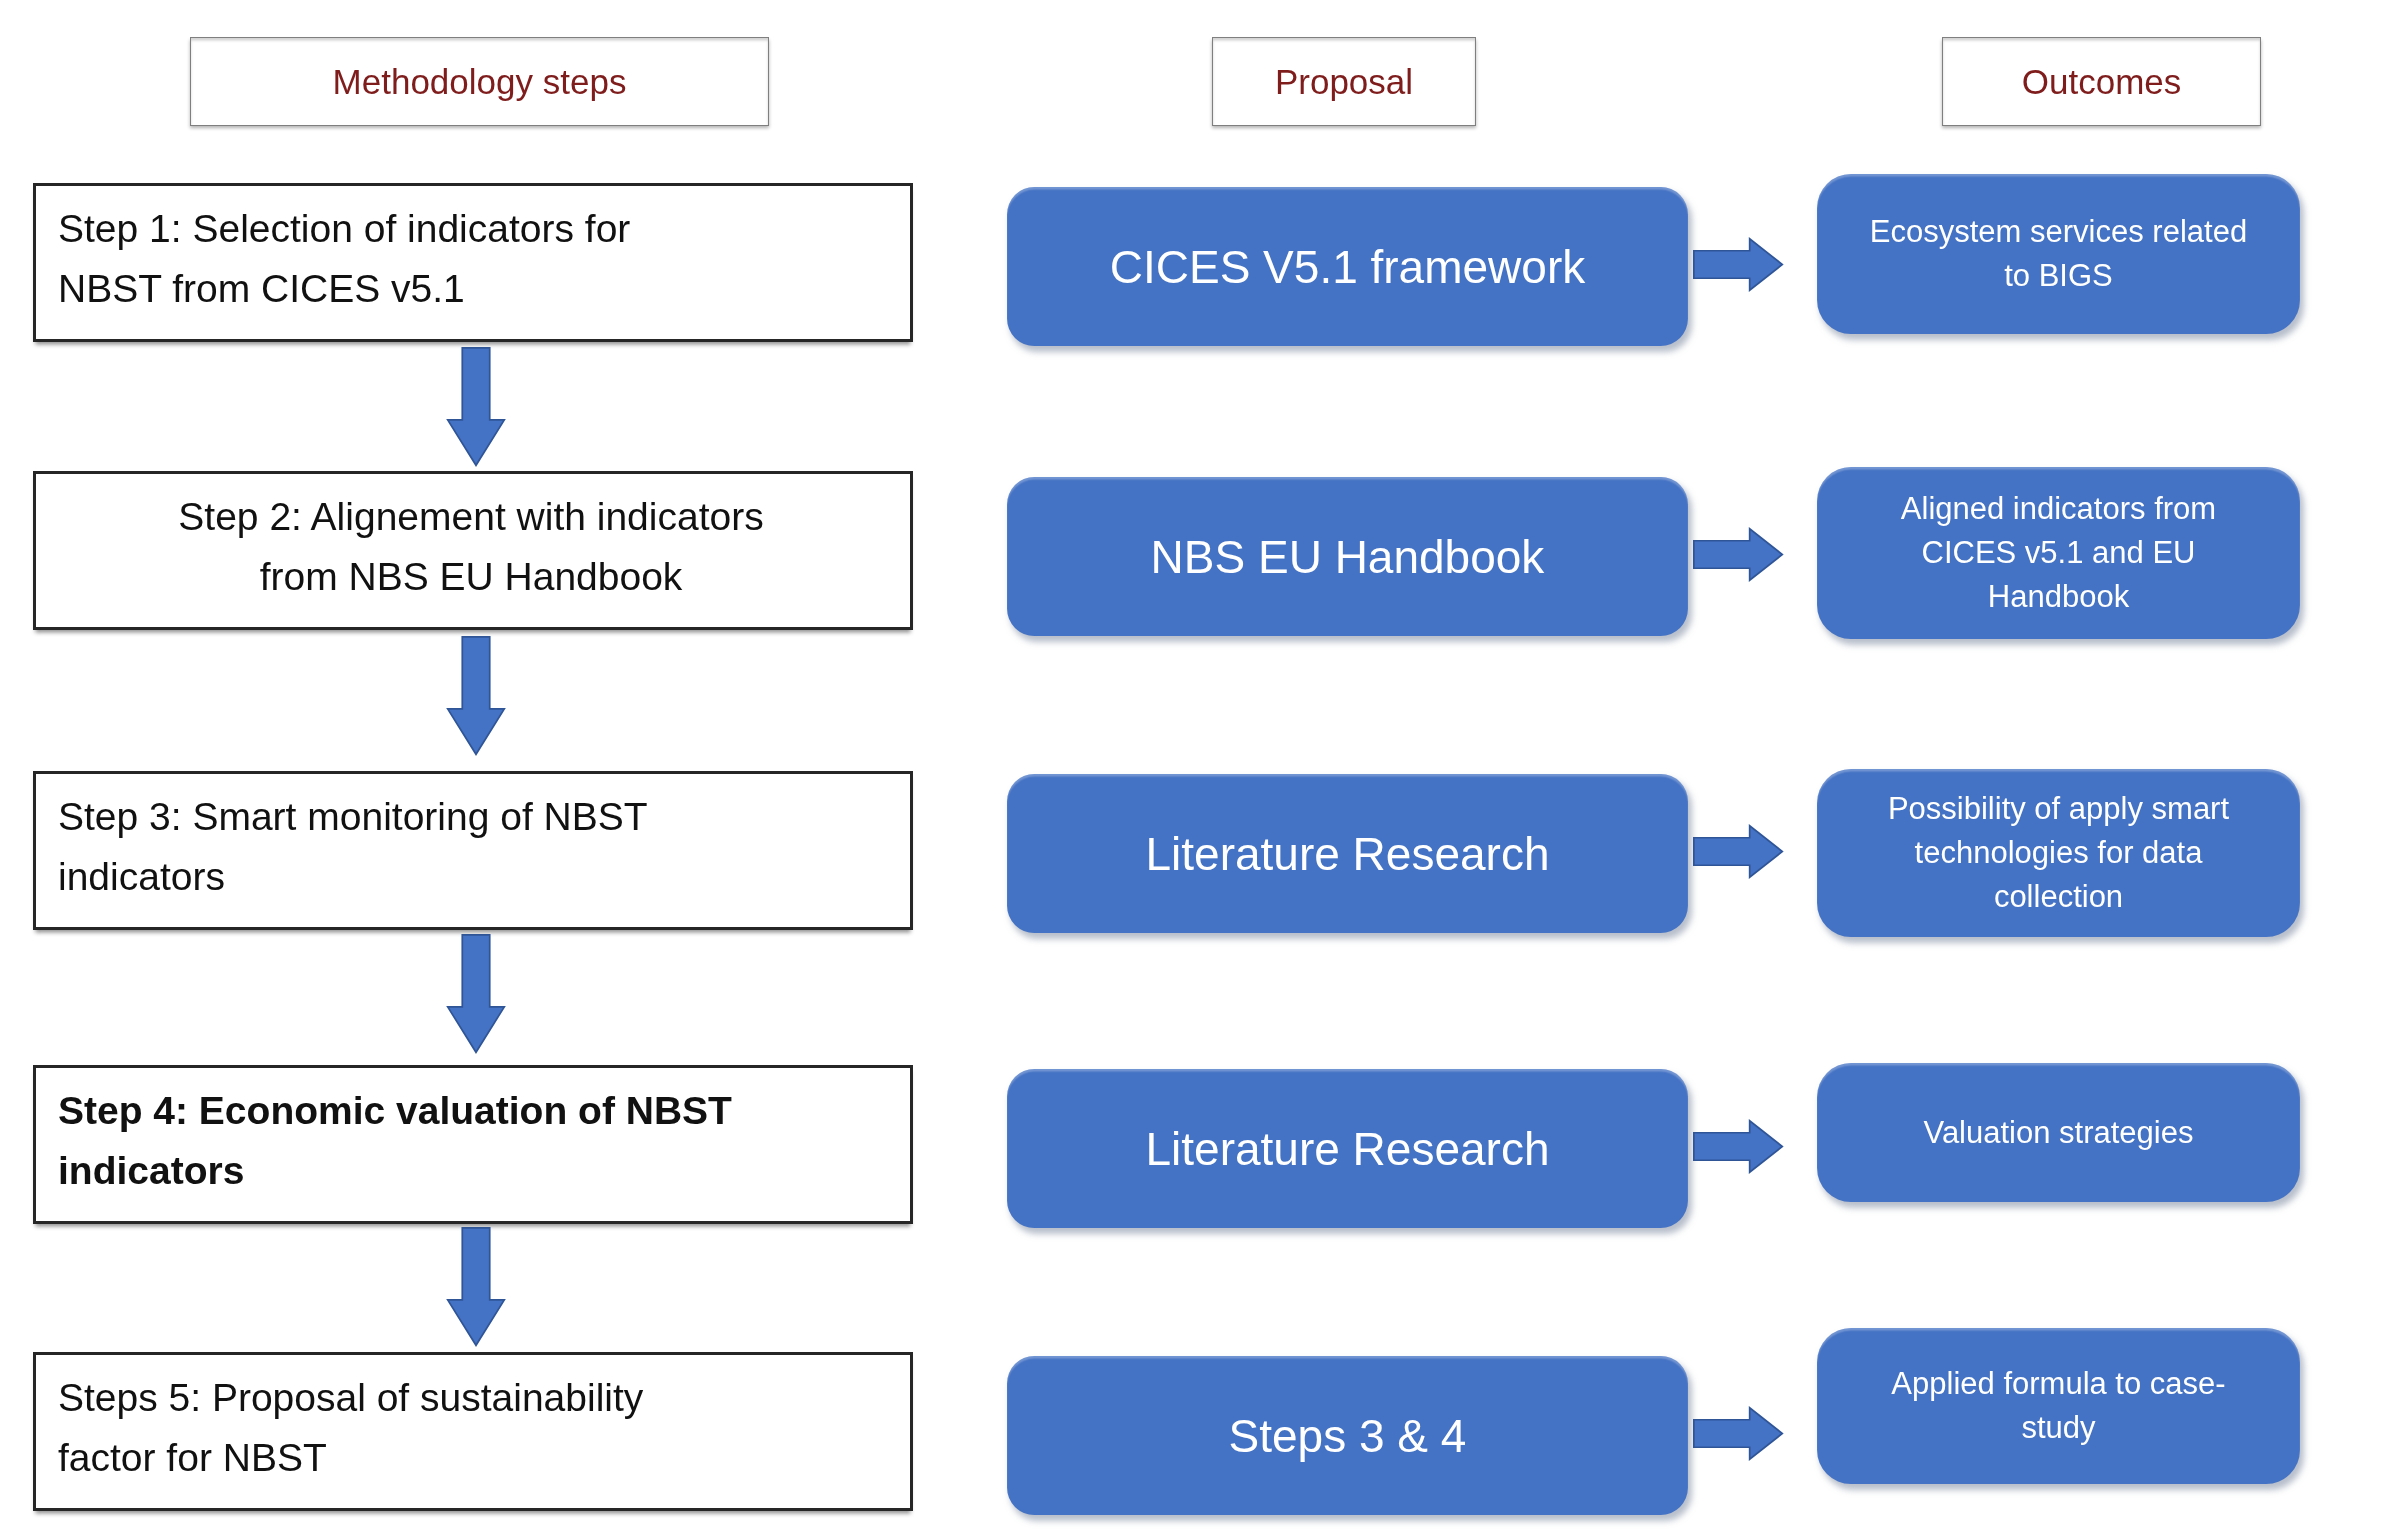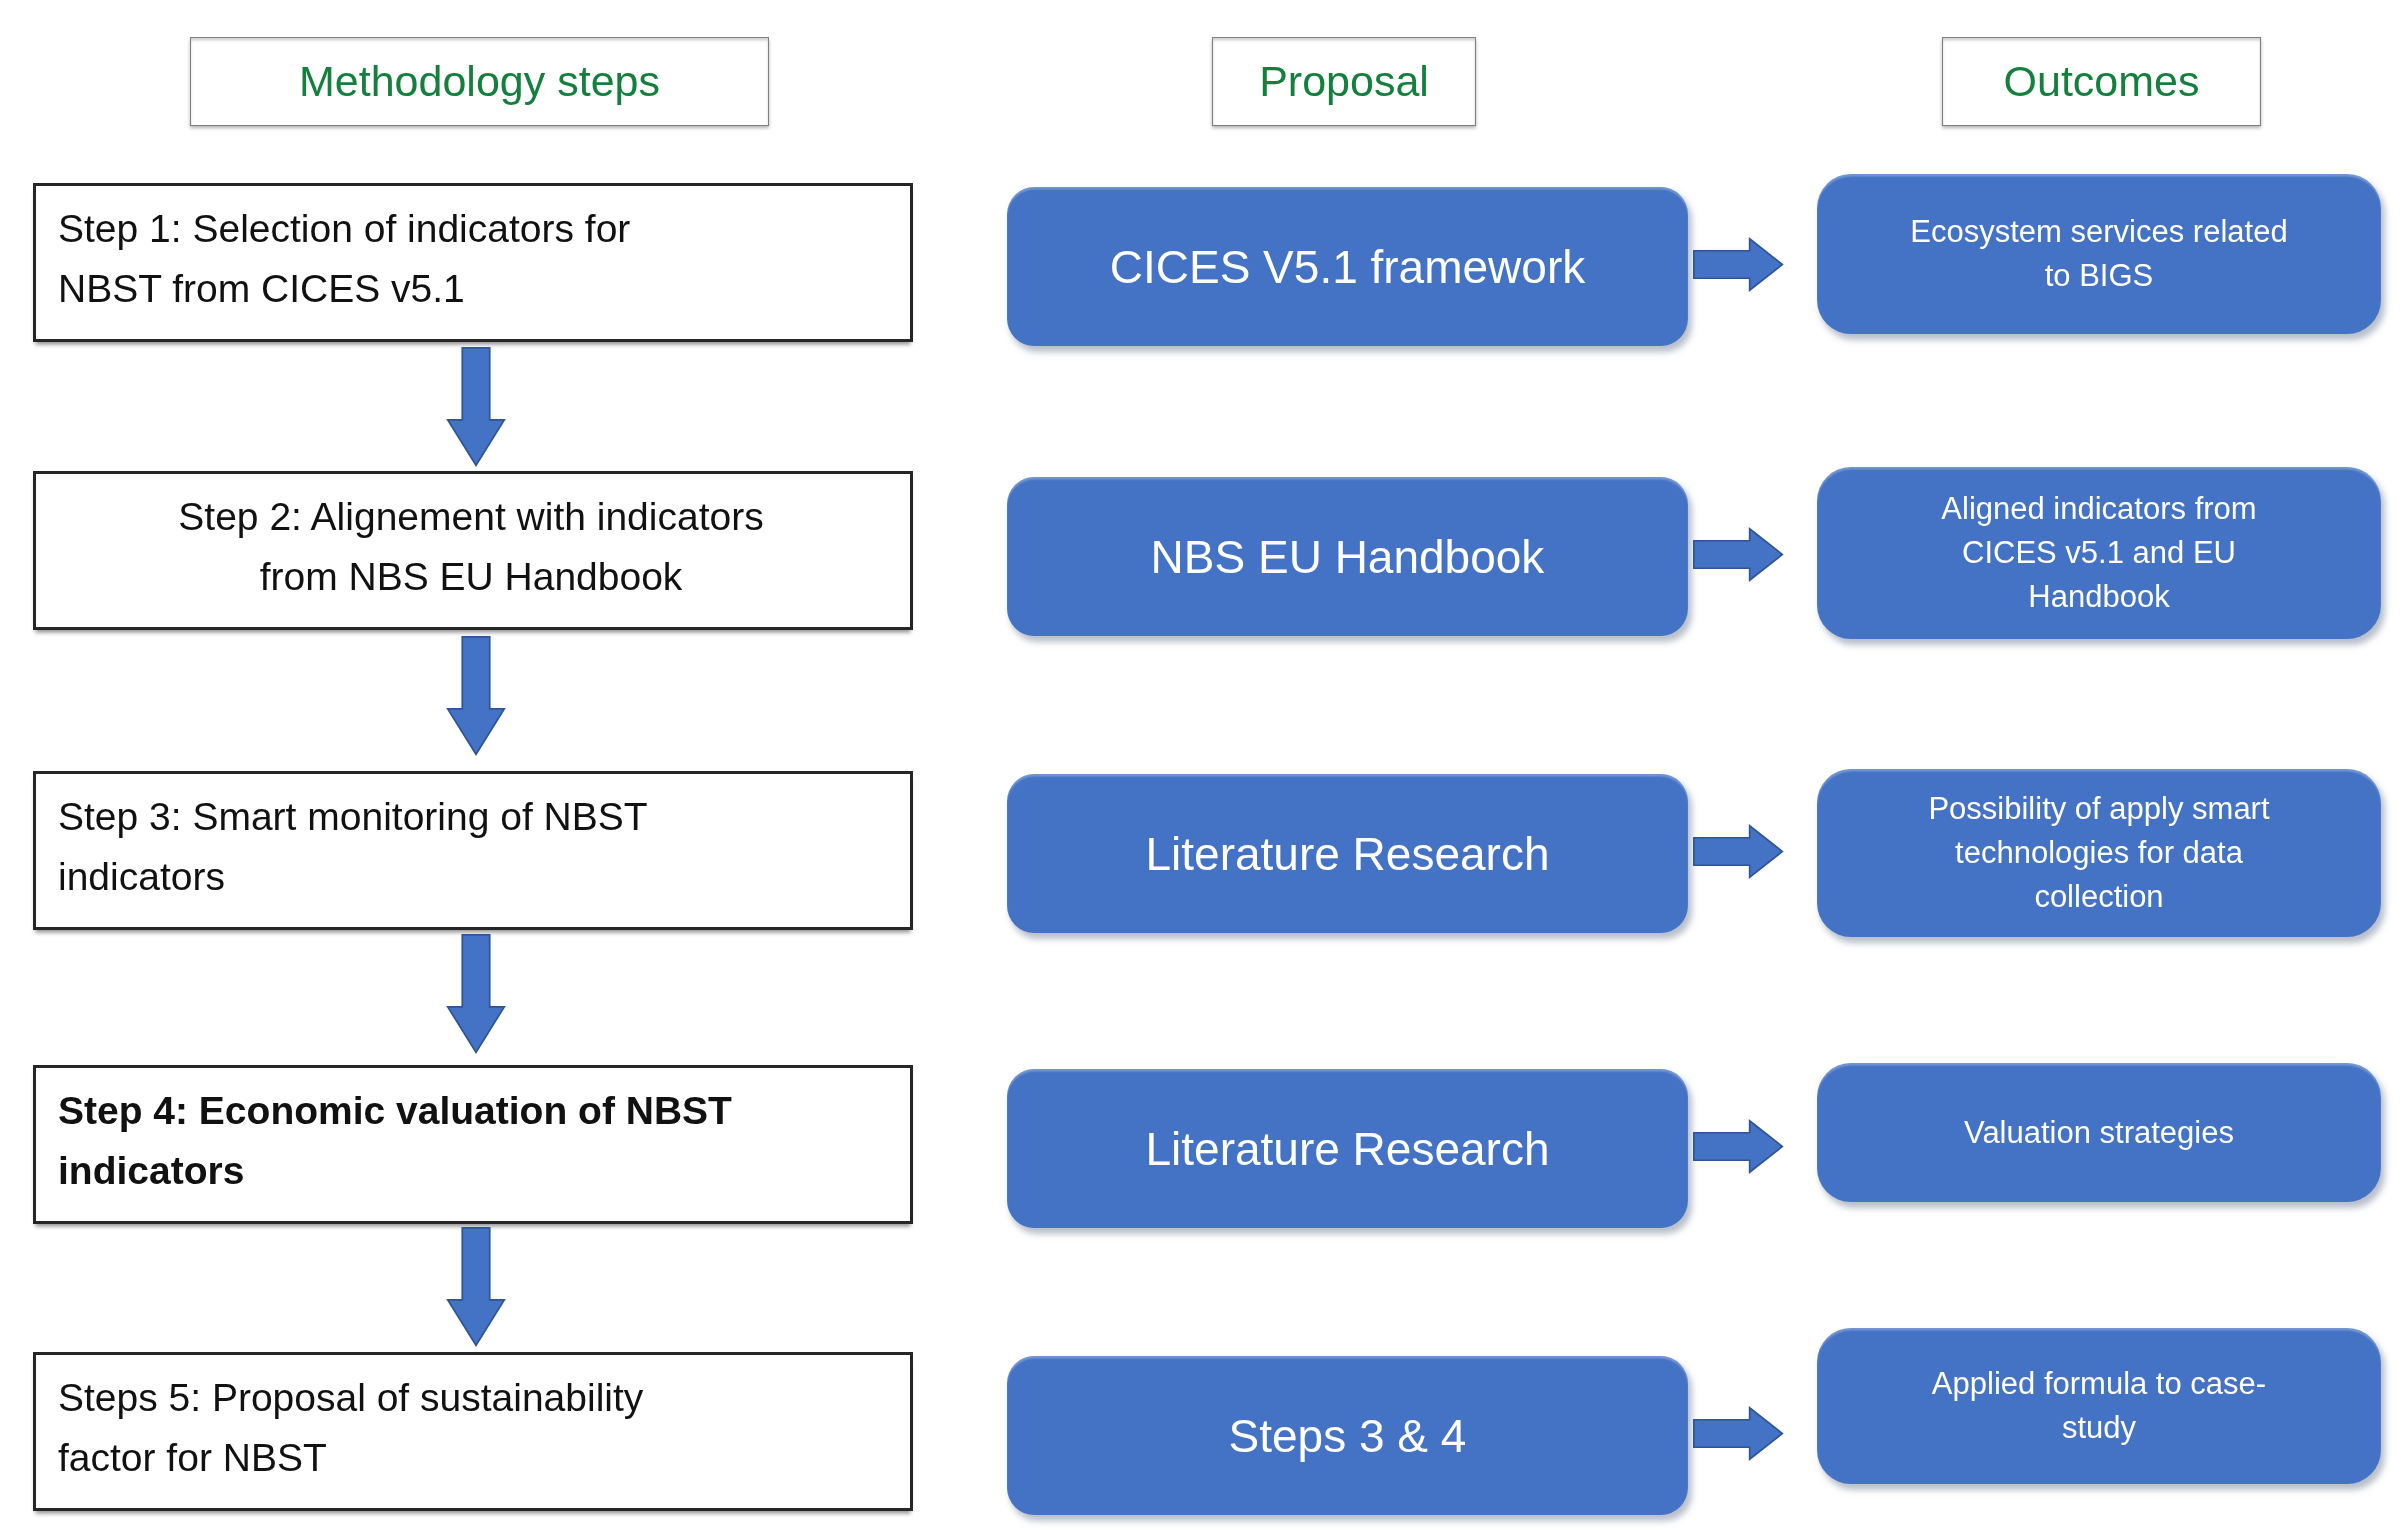--- a/index.html
+++ b/index.html
@@ -13,21 +13,21 @@
 
   
   .header-box {
     position:absolute;
     top:37px; height:89px;
     background:#ffffff;
     border:1.7px solid #7f7f7f;
     box-shadow:0 2.6px 3.4px rgba(0,0,0,0.30), inset 0 2.6px 2.6px rgba(0,0,0,0.18);
     box-sizing:border-box;
     display:flex; align-items:center; justify-content:center;
-    font-size:43px; color:#15803d;
+    font-size:35px; color:#7f1d1d;
     white-space:nowrap;
   }
   .hdr-methodology { left:190px; width:579px; }
   .hdr-materials   { left:1212px; width:264px; }
   .hdr-outcomes    { left:1942px; width:319px; }
 
   
   .step-box {
     position:absolute;
     left:33px; width:880px;
@@ -51,21 +51,21 @@
     box-shadow:3.4px 5.1px 6px rgba(125,138,160,0.55), inset 0 2.6px 1.7px rgba(255,255,255,0.25);
     box-sizing:border-box;
   }
   .material-box {
     left:1007px; width:681px;
     border-radius:27.4px;
     font-size:46px;
     white-space:nowrap;
   }
   .outcome-box {
-    left:1817px; width:564px;
+    left:1817px; width:483px;
     border-radius:34px;
     font-size:31px; line-height:44px;
     padding:0 34px;
   }
   .outcome-box .oline { display:block; white-space:nowrap; }
 
   
   .down-arrow, .right-arrow { position:absolute; }
   .down-arrow { left:446px; }
   .right-arrow { left:1693px; }

